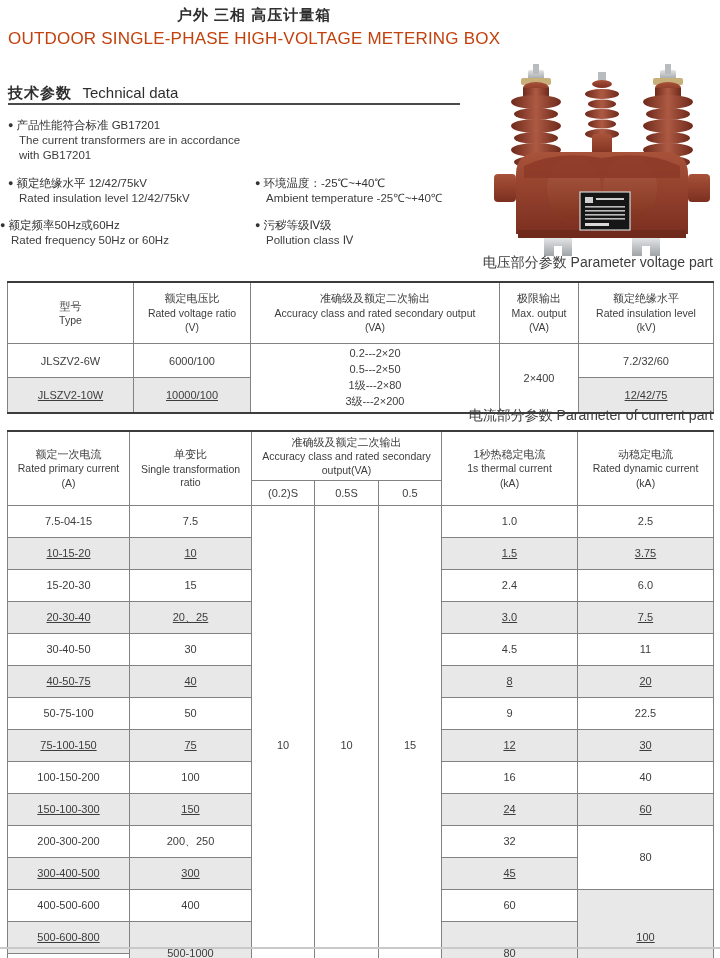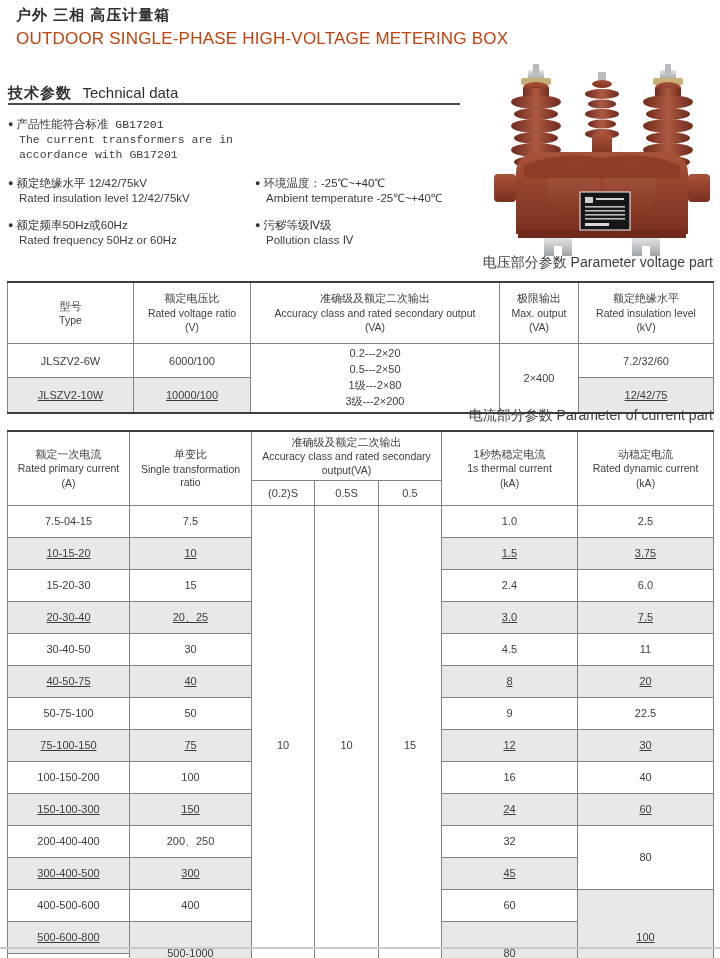--- a/index.html
+++ b/index.html
@@ -1,21 +1,21 @@
 <!DOCTYPE html>
 <html><head>
 <meta charset="utf-8">
 <style>
   html,body{margin:0;padding:0;background:#ffffff;}
   .page{
     position:relative;width:720px;height:958px;background:#ffffff;overflow:hidden;
     font-family:"Liberation Sans",sans-serif;color:#3d3d3d;
   }
   
-  .titles{position:absolute;left:16px;top:6px;}
+  .titles{position:absolute;left:8px;top:6px;text-align:center;}
   .title-zh{font-size:15px;font-weight:bold;color:#2f2f2f;letter-spacing:1px;}
   .title-en{font-size:17px;color:#c2410c;margin-top:4px;letter-spacing:.2px;}
   
   .section-head{
     position:absolute;left:8px;top:84px;width:452px;
     border-bottom:2px solid #4a4a4a;
   }
   .section-zh{font-size:15px;font-weight:bold;color:#2f2f2f;letter-spacing:1px;}
   .section-en{font-size:15px;color:#2f2f2f;margin-left:6px;}
   
@@ -148,29 +148,29 @@
       </g>
     </svg>
   </div>
 
   <div class="section-head">
     <span class="section-zh">技术参数</span>
     <span class="section-en">Technical data</span>
   </div>
 
   <div id="features">
-      <div class="feat" style="top: 118px; left: 8px; font-family: Liberation Mono, monospace;">
+      <div class="feat" style="top: 118px; left: 8px;">
         <span class="zh">产品性能符合标准 GB17201</span>
         <span class="en">The current transformers are in accordance with GB17201</span>
       </div>
       <div class="feat" style="top: 176px; left: 8px;">
         <span class="zh">额定绝缘水平 12/42/75kV</span>
         <span class="en">Rated insulation level 12/42/75kV</span>
       </div>
-      <div class="feat" style="top: 218px; left: 8px;">
+      <div class="feat" style="top: 218px; left: 0;">
         <span class="zh">额定频率50Hz或60Hz</span>
         <span class="en">Rated frequency 50Hz or 60Hz</span>
       </div>
       <div class="feat" style="top: 176px; left: 255px;">
         <span class="zh">环境温度：-25℃~+40℃</span>
         <span class="en">Ambient temperature -25℃~+40℃</span>
       </div>
       <div class="feat" style="top: 218px; left: 255px;">
         <span class="zh">污秽等级Ⅳ级</span>
         <span class="en">Pollution class Ⅳ</span>
@@ -336,21 +336,21 @@
           <td>16</td>
           <td>40</td>
         </tr>
         <tr>
           <td class="shade">150-100-300</td>
           <td class="shade">150</td>
           <td class="shade">24</td>
           <td class="shade">60</td>
         </tr>
         <tr>
-          <td>200-400-400</td>
+          <td>200-300-200</td>
           <td>200、250</td>
           <td>32</td>
           <td rowspan="2">80</td>
         </tr>
         <tr>
           <td class="shade">300-400-500</td>
           <td class="shade">300</td>
           <td class="shade">45</td>
         </tr>
         <tr>

